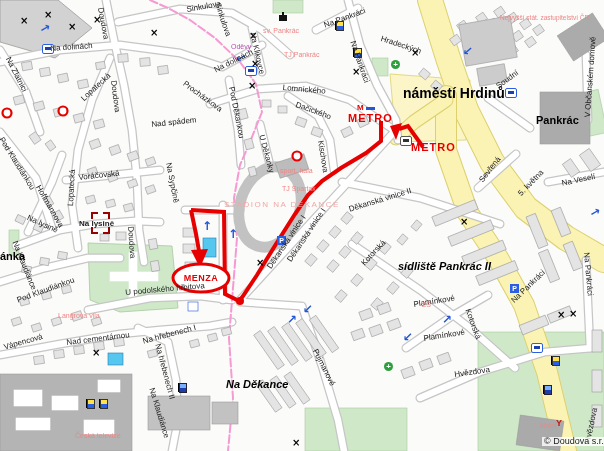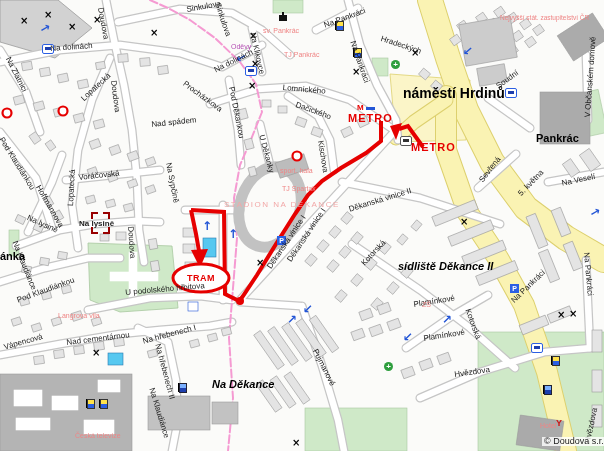--- a/index.html
+++ b/index.html
@@ -418,36 +418,36 @@
     <span class="lbl" style="left:356px;top:40px;transform:rotate(71deg)">Na Pankráci</span>
     <span class="lbl" style="left:510px;top:299px;transform:rotate(-44deg)">Na Pankráci</span>
     <span class="lbl" style="left:590px;top:252px;transform:rotate(85deg)">Na Pankráci</span>
     <span class="lbl" style="left:382px;top:35px;transform:rotate(18deg)">Hradeckých</span>
     <span class="lbl" style="left:186px;top:80px;transform:rotate(36deg)">Procházkova</span>
     <span class="lbl" style="left:151px;top:121px;transform:rotate(-6deg)">Nad spádem</span>
     <span class="lbl" style="left:172px;top:162px;transform:rotate(79deg)">Na Sypčině</span>
     <span class="lbl" style="left:584px;top:117px;transform:rotate(-86deg)">V Občanském domově</span>
 
     <span class="lbl dist d10" style="left:403px;top:86px">náměstí Hrdinů</span>
-    <span class="lbl dist it" style="left:398px;top:261px">sídliště Děkance II</span>
-    <span class="lbl dist" style="left:536px;top:133px">Pankrác</span>
-    <span class="lbl dist it" style="left:212px;top:379px">Na Děkance</span>
+    <span class="lbl dist it" style="left:398px;top:261px">sídliště Pankrác II</span>
+    <span class="lbl dist" style="left:536px;top:115px">Pankrác</span>
+    <span class="lbl dist it" style="left:226px;top:379px">Na Děkance</span>
     <span class="lbl dist" style="left:0px;top:251px">ánka</span>
 
     <span class="lbl poi" style="left:263px;top:27px">sv. Pankrác</span>
     <span class="lbl poi" style="left:284px;top:51px">TJ Pankrác</span>
     <span class="lbl shop" style="left:231px;top:43px">Oděvy</span>
     <span class="lbl poi" style="left:280px;top:167px">sport. hala</span>
     <span class="lbl poi" style="left:282px;top:185px">TJ Spartak</span>
     <span class="lbl stad" style="left:224px;top:201px">STADION NA DĚKANCE</span>
     <span class="lbl poi" style="left:58px;top:312px">Langrova vila</span>
     <span class="lbl poi" style="left:75px;top:432px">Česká televize</span>
     <span class="lbl poi" style="left:422px;top:301px">ZŠ</span>
     <span class="lbl poi" style="left:540px;top:422px">Hotel</span>
     <span class="lbl poi tiny" style="left:500px;top:15px">Nejvyšší stát. zastupitelství ČR</span>
 
     <span class="lbl route" style="left:348px;top:113px">METRO</span>
     <span class="lbl route" style="left:411px;top:142px">METRO</span>
-    <span class="lbl route menza" style="left:201px;top:278px">TRAM</span>
+    <span class="lbl route menza" style="left:201px;top:278px">MENZA</span>
 
     <span class="lbl cr" style="left:542px;top:437px">© Doudova s.r.o.</span>
   </div>
 </div>
 
 </body></html>

